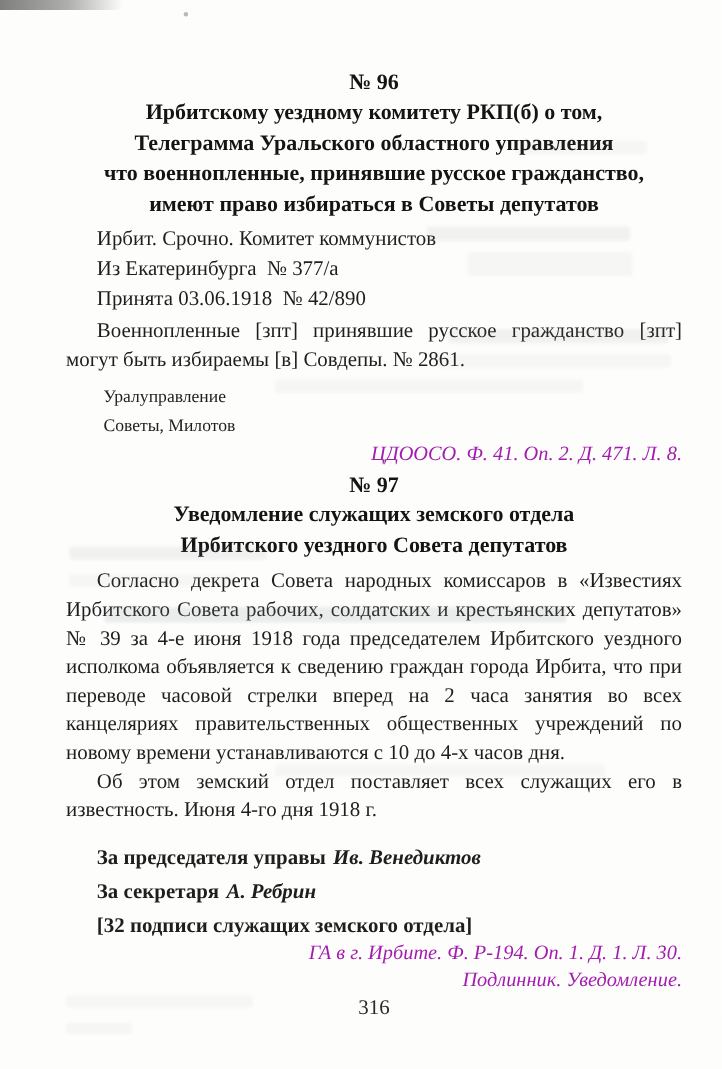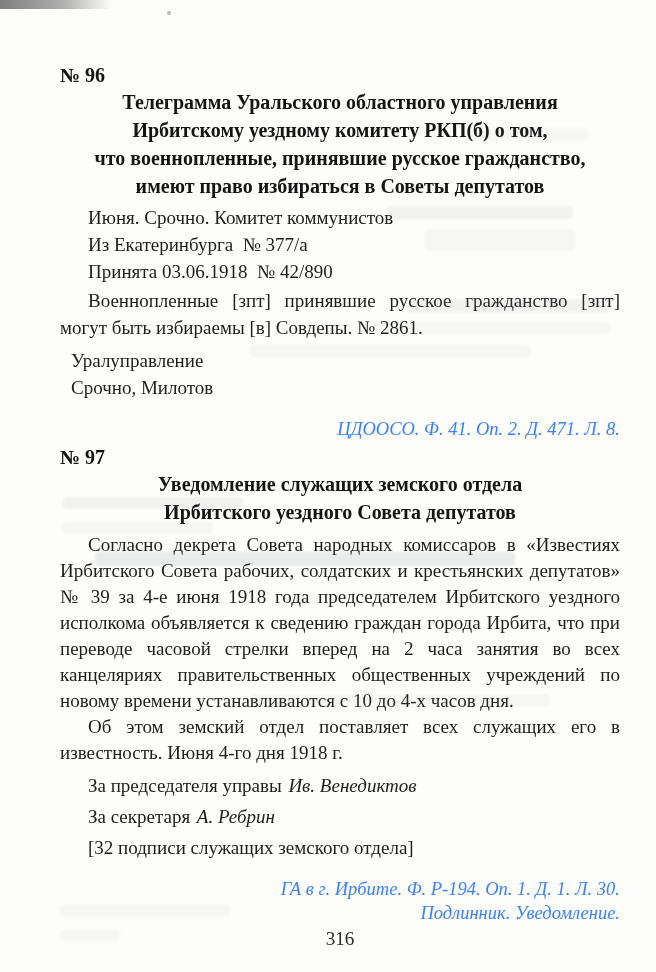--- a/index.html
+++ b/index.html
@@ -12,20 +12,21 @@
     overflow: hidden;
     font-family: "Liberation Serif", "DejaVu Serif", serif;
     color: #1e1e1e;
     box-sizing: border-box;
     padding: 62px 36px 0 60px;
   }
   .doc-number {
     font-weight: bold;
     font-size: 20px;
     line-height: 26px;
+    text-align: center;
     color: #141414;
   }
   .doc-title {
     font-weight: bold;
     font-size: 20px;
     line-height: 28px;
     text-align: center;
     color: #141414;
   }
   .meta { margin-top: 4px; }
@@ -39,35 +40,35 @@
     margin: 2px 0 0 0;
     font-size: 19px;
     line-height: 27px;
     text-align: justify;
     text-indent: 28px;
   }
   .par1 { margin-top: 6px; line-height: 26px; }
   .par2 { margin-top: 0; line-height: 26px; }
   .signoff { margin-top: 6px; }
   .signoff-line {
-    font-size: 19px;
+    font-size: 16px;
     line-height: 27px;
-    margin-left: 11px;
+    margin-left: 34px;
   }
   .archive {
-    margin-top: 16px;
+    margin-top: 0;
     text-align: right;
     font-style: italic;
     font-size: 18.5px;
     line-height: 25px;
-    color: #3b82f6;
+    color: #a21caf;
   }
   .archive-97 { line-height: 24px; }
   .doc97-number { margin-top: 2px; }
-  .sig-block { margin-top: 6px; }
+  .sig-block { margin-top: 16px; font-weight: bold; }
   .sig-row {
     font-size: 19px;
     line-height: 27px;
     margin-left: 28px;
     margin-bottom: 4px;
   }
   .sig-name { font-style: italic; margin-left: 0.35em; }
   .sig-note {
     font-size: 19px;
     line-height: 27px;
@@ -126,34 +127,34 @@
   <div class="ghost" style="left:63px; top:497px; width:180px; height:12px;"></div>
   <div class="ghost weak" style="left:63px; top:522px; width:150px; height:11px;"></div>
   <div class="ghost strong" style="left:95px; top:552px; width:420px; height:14px;"></div>
   <div class="ghost weak" style="left:250px; top:695px; width:300px; height:11px;"></div>
   <div class="ghost weak" style="left:60px; top:905px; width:170px; height:11px;"></div>
   <div class="ghost weak" style="left:60px; top:930px; width:60px; height:10px;"></div>
 
   <section>
     <div class="doc-number">№ 96</div>
     <div class="doc-title">
+      <div>Ирбитскому уездному комитету РКП(б) о том,</div>
       <div>Телеграмма Уральского областного управления</div>
-      <div>Ирбитскому уездному комитету РКП(б) о том,</div>
       <div>что военнопленные, принявшие русское гражданство,</div>
       <div>имеют право избираться в Советы депутатов</div>
     </div>
     <div class="meta">
-      <div class="meta-line">Июня. Срочно. Комитет коммунистов</div>
+      <div class="meta-line">Ирбит. Срочно. Комитет коммунистов</div>
       <div class="meta-line">Из Екатеринбурга  № 377/а</div>
       <div class="meta-line">Принята 03.06.1918  № 42/890</div>
     </div>
     <p class="body-par">Военнопленные [зпт] принявшие русское гражданство [зпт] могут быть избираемы [в] Совдепы. № 2861.</p>
     <div class="signoff">
       <div class="signoff-line">Уралуправление</div>
-      <div class="signoff-line">Срочно, Милотов</div>
+      <div class="signoff-line">Советы, Милотов</div>
     </div>
     <div class="archive">
       <div>ЦДООСО. Ф. 41. Оп. 2. Д. 471. Л. 8.</div>
     </div>
   </section>
 
   <section>
     <div class="doc-number doc97-number">№ 97</div>
     <div class="doc-title">
       <div>Уведомление служащих земского отдела</div>

